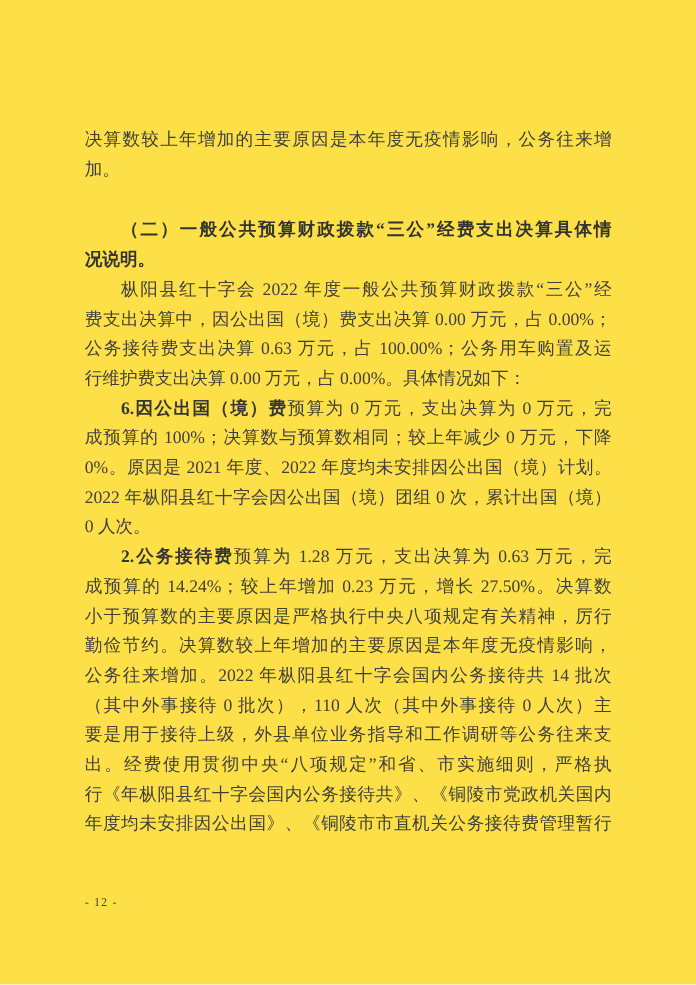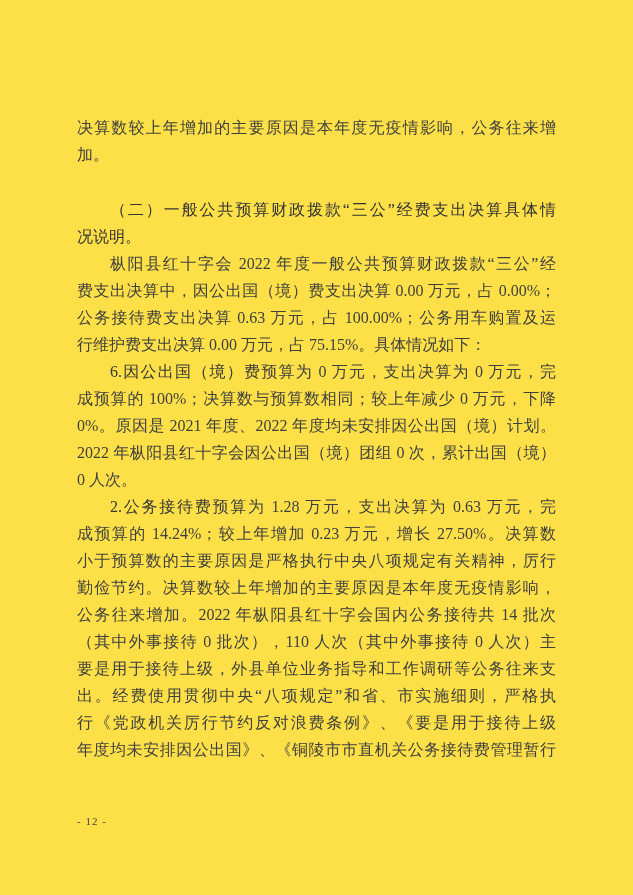--- a/index.html
+++ b/index.html
@@ -34,21 +34,21 @@
   .ln.short {
     text-align-last: left;
   }
   .ln.indent {
     padding-left: 33px;
   }
   .gap {
     height: 28px;
   }
   .b {
-    font-weight: normal;
+    font-weight: bold;
     color: #363636;
   }
   .heading .b {
     color: #333333;
   }
   .footer {
     position: absolute;
     left: 77px;
     top: 811px;
     font-size: 11px;
@@ -67,35 +67,35 @@
     <div class="ln short"><span class="b"></span><span>加。</span></div>
 
     <div class="gap"></div>
 
     <div class="ln indent heading"><span class="b">（二）一般公共预算财政拨款“三公”经费支出决算具体情</span><span></span></div>
     <div class="ln short heading"><span class="b">况说明。</span><span></span></div>
 
     <div class="ln indent"><span class="b"></span><span>枞阳县红十字会 2022 年度一般公共预算财政拨款“三公”经</span></div>
     <div class="ln"><span class="b"></span><span>费支出决算中，因公出国（境）费支出决算 0.00 万元，占 0.00%；</span></div>
     <div class="ln"><span class="b"></span><span>公务接待费支出决算 0.63 万元，占 100.00%；公务用车购置及运</span></div>
-    <div class="ln short"><span class="b"></span><span>行维护费支出决算 0.00 万元，占 75.15%。具体情况如下：</span></div>
+    <div class="ln short"><span class="b"></span><span>行维护费支出决算 0.00 万元，占 0.00%。具体情况如下：</span></div>
 
     <div class="ln indent"><span class="b">6.因公出国（境）费</span><span>预算为 0 万元，支出决算为 0 万元，完</span></div>
     <div class="ln"><span class="b"></span><span>成预算的 100%；决算数与预算数相同；较上年减少 0 万元，下降</span></div>
     <div class="ln"><span class="b"></span><span>0%。原因是 2021 年度、2022 年度均未安排因公出国（境）计划。</span></div>
     <div class="ln"><span class="b"></span><span>2022 年枞阳县红十字会因公出国（境）团组 0 次，累计出国（境）</span></div>
     <div class="ln short"><span class="b"></span><span>0 人次。</span></div>
 
     <div class="ln indent"><span class="b">2.公务接待费</span><span>预算为 1.28 万元，支出决算为 0.63 万元，完</span></div>
     <div class="ln"><span class="b"></span><span>成预算的 14.24%；较上年增加 0.23 万元，增长 27.50%。决算数</span></div>
     <div class="ln"><span class="b"></span><span>小于预算数的主要原因是严格执行中央八项规定有关精神，厉行</span></div>
     <div class="ln"><span class="b"></span><span>勤俭节约。决算数较上年增加的主要原因是本年度无疫情影响，</span></div>
     <div class="ln"><span class="b"></span><span>公务往来增加。2022 年枞阳县红十字会国内公务接待共 14 批次</span></div>
     <div class="ln"><span class="b"></span><span>（其中外事接待 0 批次），110 人次（其中外事接待 0 人次）主</span></div>
     <div class="ln"><span class="b"></span><span>要是用于接待上级，外县单位业务指导和工作调研等公务往来支</span></div>
     <div class="ln"><span class="b"></span><span>出。经费使用贯彻中央“八项规定”和省、市实施细则，严格执</span></div>
-    <div class="ln"><span class="b"></span><span>行《党政机关厉行节约反对浪费条例》、《要是用于接待上级</span></div>
+    <div class="ln"><span class="b"></span><span>行《年枞阳县红十字会国内公务接待共》、《铜陵市党政机关国内</span></div>
     <div class="ln"><span class="b"></span><span>年度均未安排因公出国》、《铜陵市市直机关公务接待费管理暂行</span></div>
 
   </div>
 
   <div class="footer">- 12 -</div>
 </div>
 
 </body></html>

